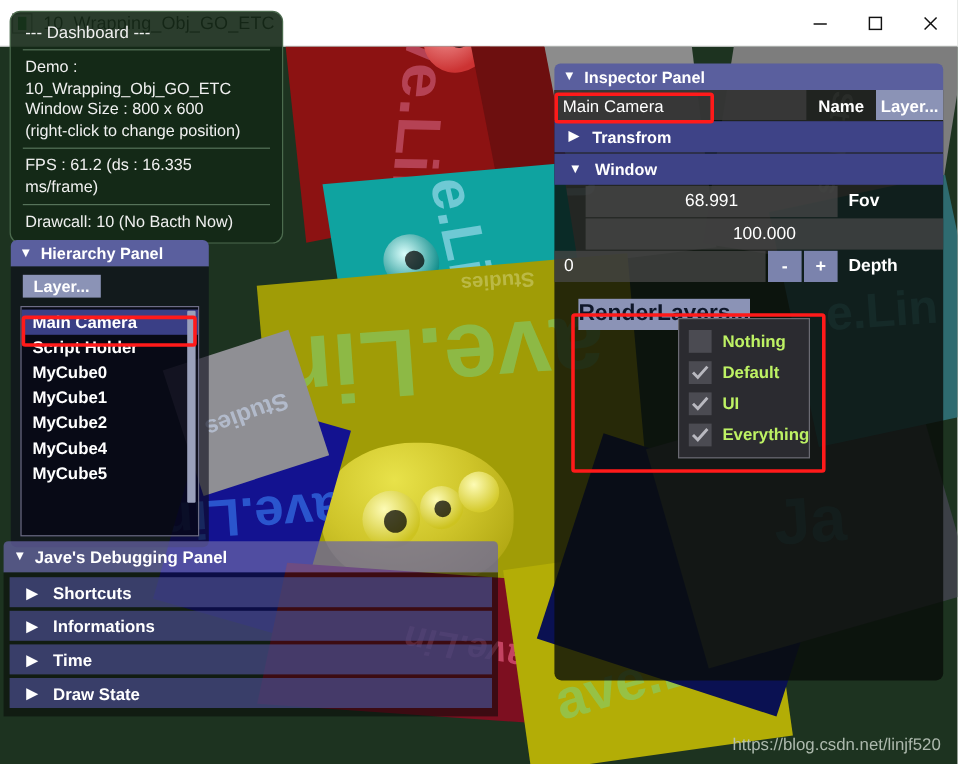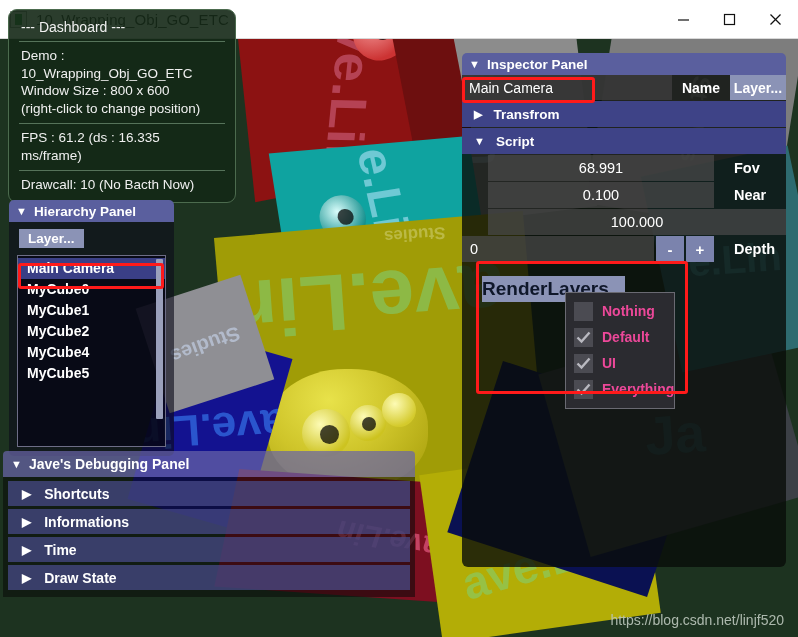--- a/index.html
+++ b/index.html
@@ -132,22 +132,22 @@
   .foldout .tri { margin-right: 11px; }
 
   .prop-row { display: flex; align-items: stretch; height: 26px; margin-top: 1px; }
   .prop-gap { width: 26px; }
   .prop-val {
     flex: 1 1 auto; background: rgba(74,74,74,.72); color: #ffffff; font-size: 14.5px;
     display: flex; align-items: center; justify-content: center;
   }
   .prop-val.left { justify-content: flex-start; padding-left: 8px; }
   .prop-name {
-    width: 72px; color: #ffffff; font-size: 14.5px; font-weight: bold;
-    display: flex; align-items: center; padding-left: 20px;
+    width: 88px; color: #ffffff; font-size: 14.5px; font-weight: bold;
+    display: flex; align-items: center; padding-left: 9px;
   }
   .step-btn {
     width: 28px; background: #7b83ad; color: #ffffff; font-size: 15px; font-weight: bold;
     display: flex; align-items: center; justify-content: center; margin-left: 2px;
   }
 
   .rl-zone { position: relative; margin-top: 12px; height: 128px; }
   .rl-btn {
     position: absolute; left: 20px; top: 2px;
     background: #8b93b6; color: #0f172a; font-size: 19px; font-weight: bold;
@@ -156,21 +156,21 @@
   .rl-menu {
     position: absolute; left: 103px; top: 18px; width: 110px;
     background: #2b2b30; border: 1px solid #6a6a72; padding: 5px 0 6px 0;
   }
   .rl-item { display: flex; align-items: center; height: 26px; padding-left: 8px; }
   .cbox {
     width: 19px; height: 19px; background: #4b4b52; margin-right: 9px;
     display: flex; align-items: center; justify-content: center; flex: 0 0 auto;
   }
   .cbox svg { display: block; }
-  .rl-lbl { color: #ec4899; font-size: 14px; font-weight: bold; }
+  .rl-lbl { color: #bef264; font-size: 14px; font-weight: bold; }
 
   
   .hl { position: absolute; border: 3px solid #ff1a1a; border-radius: 3px; pointer-events: none; }
 
   
   .debugp { position: absolute; left: 3px; top: 451px; width: 412px; }
   .debug-head {
     background: rgba(104,100,168,.72); color: #ffffff; font-size: 14px; font-weight: bold;
     height: 26px; display: flex; align-items: center; padding-left: 8px;
     border-top-left-radius: 4px; border-top-right-radius: 4px;
@@ -326,20 +326,21 @@
 
   <div class="hierarchy">
     <div class="panel-head">
       <span class="tri">▼</span>
       <span>Hierarchy Panel</span>
     </div>
     <div class="hier-body">
       <div class="layer-btn">Layer...</div>
       <div class="hier-list">
         <div class="hier-item sel">Main Camera</div>
+        <div class="hier-item">Script Holder</div>
         <div class="hier-item">MyCube0</div>
         <div class="hier-item">MyCube1</div>
         <div class="hier-item">MyCube2</div>
         <div class="hier-item">MyCube4</div>
         <div class="hier-item">MyCube5</div>
         <div class="hier-scroll"></div>
       </div>
     </div>
 
     <div class="hl" style="left:9px;top:63px;width:146px;height:26px;"></div>
@@ -359,34 +360,29 @@
         <div class="insp-layer-btn">Layer...</div>
       </div>
 
       <div class="foldout">
         <span class="tri">▶</span>
         <span>Transfrom</span>
       </div>
 
       <div class="foldout">
         <span class="tri">▼</span>
-        <span>Script</span>
+        <span>Window</span>
       </div>
 
       <div class="prop-row">
         <div class="prop-gap"></div>
         <div class="prop-val">68.991</div>
         <div class="prop-name">Fov</div>
       </div>
 
-      <div class="prop-row">
-        <div class="prop-gap"></div>
-        <div class="prop-val">0.100</div>
-        <div class="prop-name">Near</div>
-      </div>
 
       <div class="prop-row">
         <div class="prop-gap"></div>
         <div class="prop-val">100.000</div>
       </div>
 
       <div class="prop-row">
         <div class="prop-val left">0</div>
         <div class="step-btn">-</div>
         <div class="step-btn">+</div>

